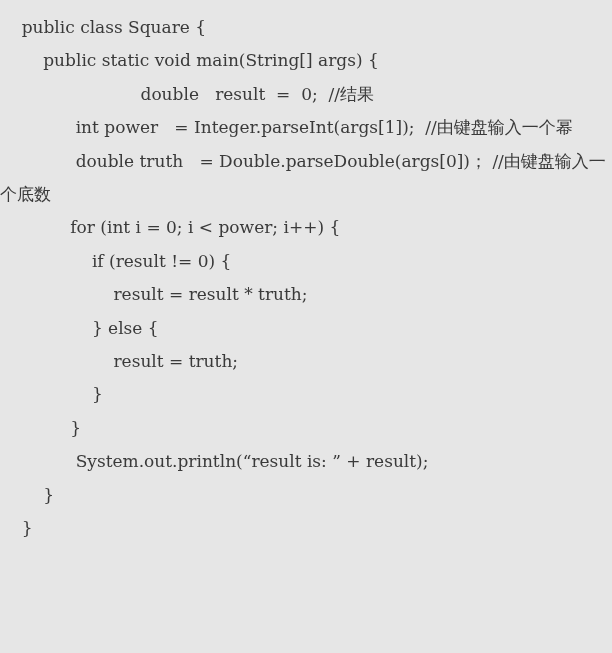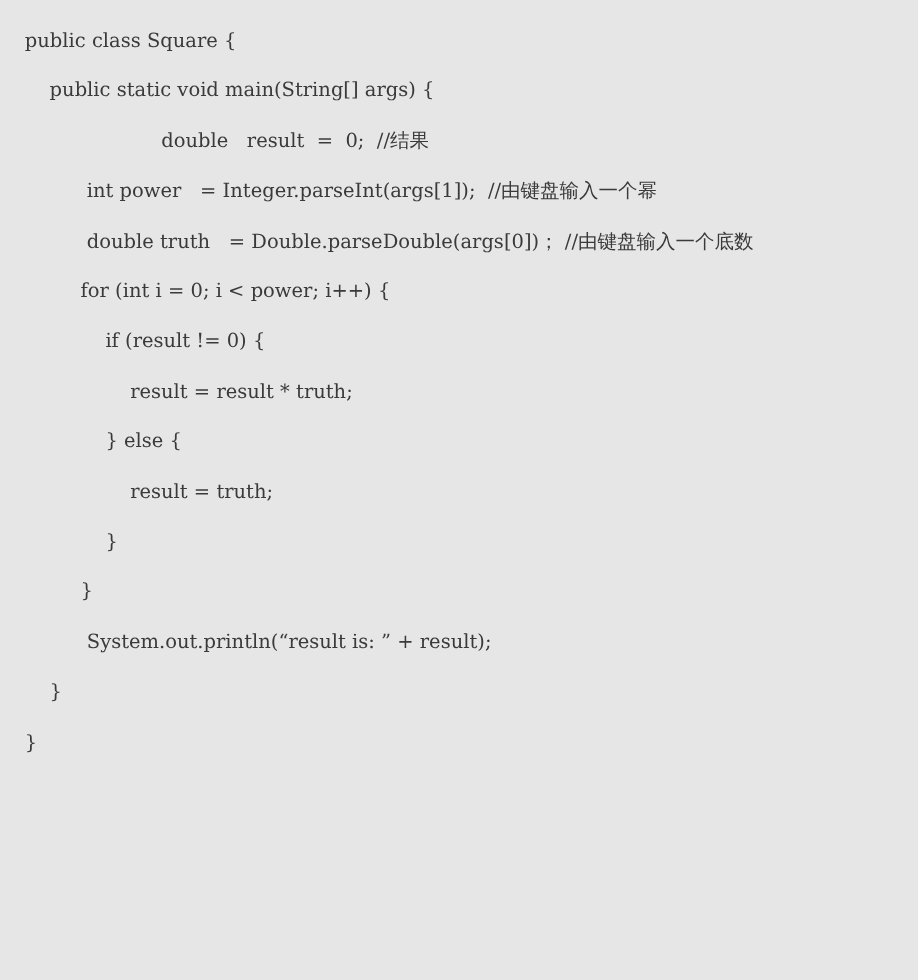--- a/index.html
+++ b/index.html
@@ -21,21 +21,21 @@
     background: #e6e6e6;
     box-sizing: border-box;
     padding: 0;
     position: relative;
   }
 
   #code-block {
     margin: 0;
     padding: 11px 0 0 0;
     font-family: "DejaVu Serif", "Liberation Serif", serif;
-    font-size: 13px;
+    font-size: 17px;
     line-height: 33.4px;
     color: #3a3a3a;
     white-space: pre-wrap;
     overflow-wrap: break-word;
     word-break: break-all;
     letter-spacing: 0px;
     -webkit-font-smoothing: auto;
     text-rendering: optimizeLegibility;
     font-variant-ligatures: none;
     tab-size: 4;

